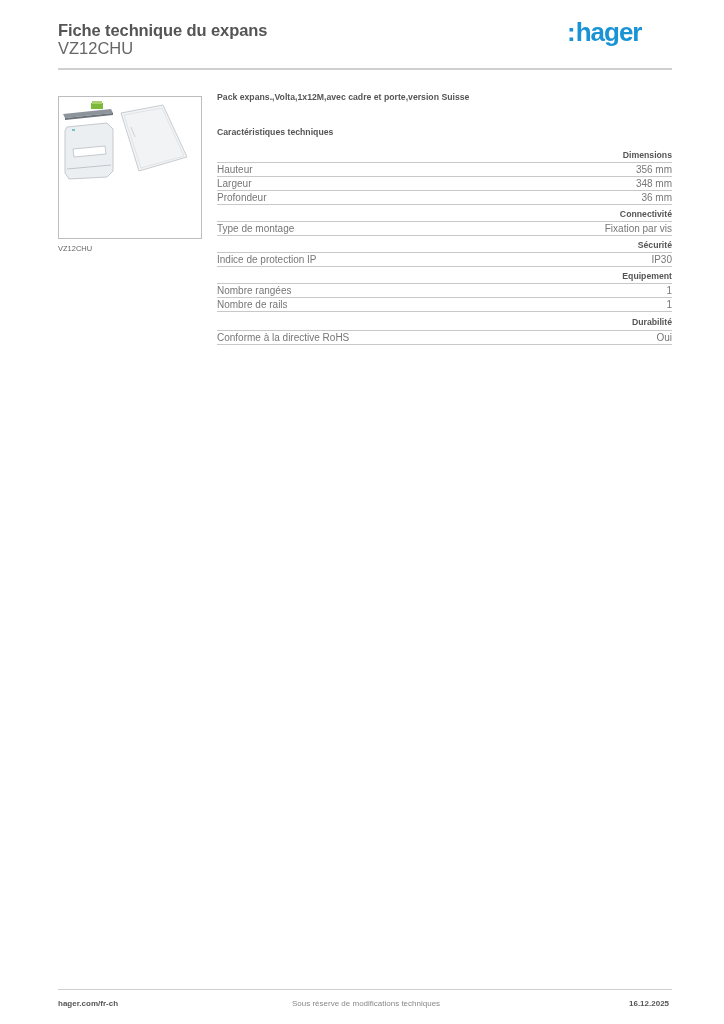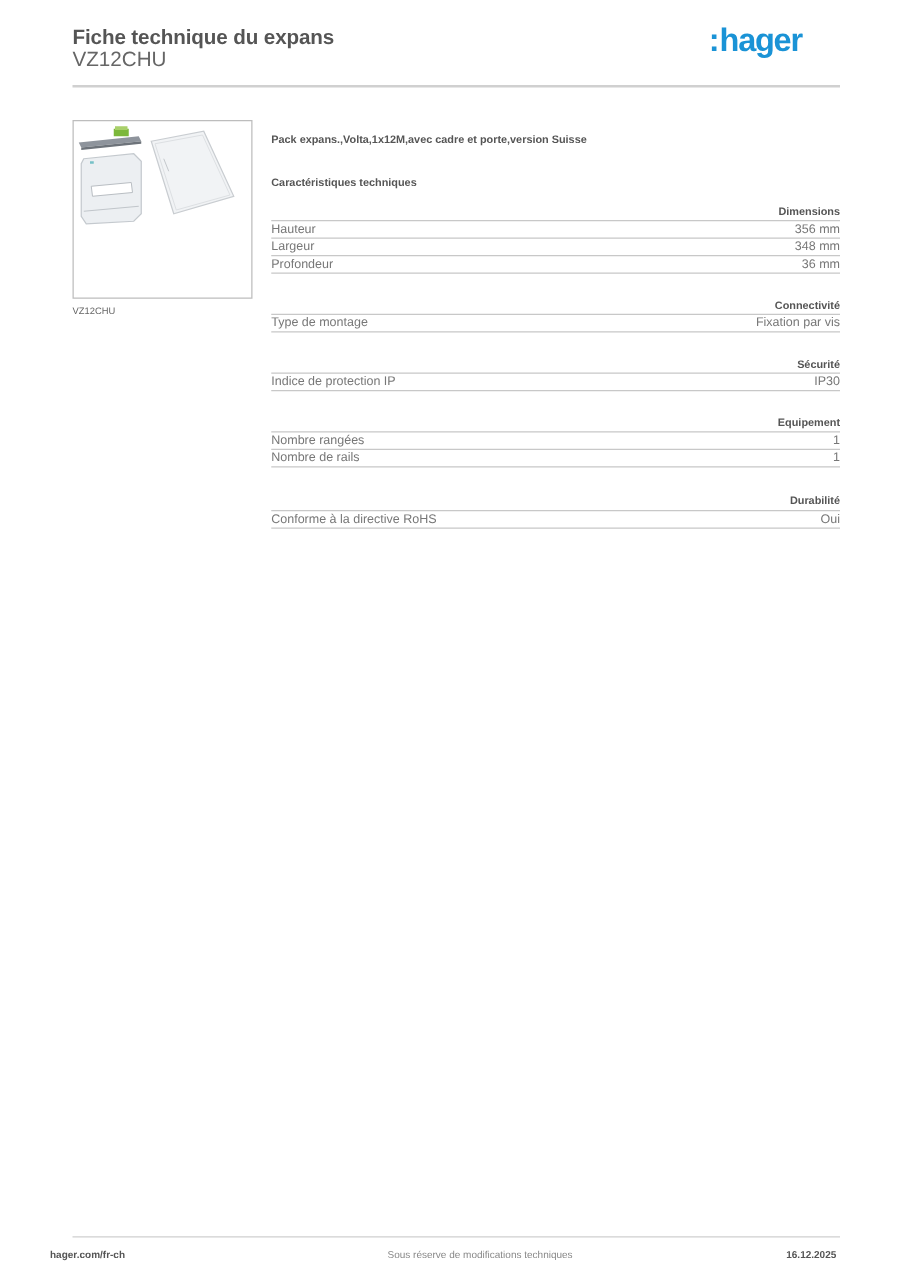--- a/index.html
+++ b/index.html
@@ -6,31 +6,31 @@
   body { width: 724px; height: 1024px; position: relative; font-family: "Liberation Sans", sans-serif; color: #555; overflow: hidden; }
   .header-title { position: absolute; left: 58px; top: 21px; font-size: 16.5px; font-weight: bold; color: #555; letter-spacing: -0.1px; }
   .header-sub { position: absolute; left: 58px; top: 39px; font-size: 16.5px; color: #666; }
   .logo { position: absolute; left: 567px; top: 17px; font-size: 26px; font-weight: bold; color: #1a93d6; letter-spacing: -1px; font-family: "Liberation Sans", sans-serif; }
   .logo .colon { font-size: 26px; margin-right: 1px; }
   .header-rule { position: absolute; left: 58px; top: 68px; width: 614px; height: 2px; background: #d0d0d0; }
 
   .img-frame { position: absolute; left: 58px; top: 96px; width: 142px; height: 141px; border: 1px solid #bdbdbd; background: #fff; }
   .img-caption { position: absolute; left: 58px; top: 244px; font-size: 7.5px; color: #666; }
 
-  .content { position: absolute; left: 217px; top: 104px; width: 455px; }
+  .content { position: absolute; left: 217px; top: 90px; width: 455px; }
   .product-desc { font-size: 8.7px; font-weight: bold; color: #555; height: 14px; line-height: 14px; }
   .section-heading { font-size: 8.7px; font-weight: bold; color: #555; margin-top: 21px; height: 14px; line-height: 14px; }
-  .group { margin-top: 19px; }
+  .group { margin-top: 3px; }
   .group-title { font-size: 8.7px; font-weight: bold; color: #555; line-height: 13px; height: 13px; border-bottom: 1.5px solid #c8c8c8; text-align: right; }
   .row { display: flex; justify-content: space-between; font-size: 10px; color: #777; line-height: 13px; height: 13px; border-bottom: 1.5px solid #c8c8c8; }
   .row .v { text-align: right; }
 
   .footer-rule { position: absolute; left: 58px; top: 989px; width: 614px; height: 1px; background: #cfcfcf; }
-  .footer-left { position: absolute; left: 40px; top: 999px; font-size: 8px; font-weight: bold; color: #555; }
-  .footer-center { position: absolute; left: 310px; top: 999px; font-size: 8px; color: #888; }
+  .footer-left { position: absolute; left: 58px; top: 999px; font-size: 8px; font-weight: bold; color: #555; }
+  .footer-center { position: absolute; left: 292px; top: 999px; font-size: 8px; color: #888; }
   .footer-right { position: absolute; left: 629px; top: 999px; font-size: 8px; font-weight: bold; color: #555; }
 </style>
 </head>
 <body>
 
 <div>
   <div class="header-title">Fiche technique du expans</div>
   <div class="header-sub">VZ12CHU</div>
   <div class="logo"><span class="colon">:</span><span>hager</span></div>
   <div class="header-rule"></div>

